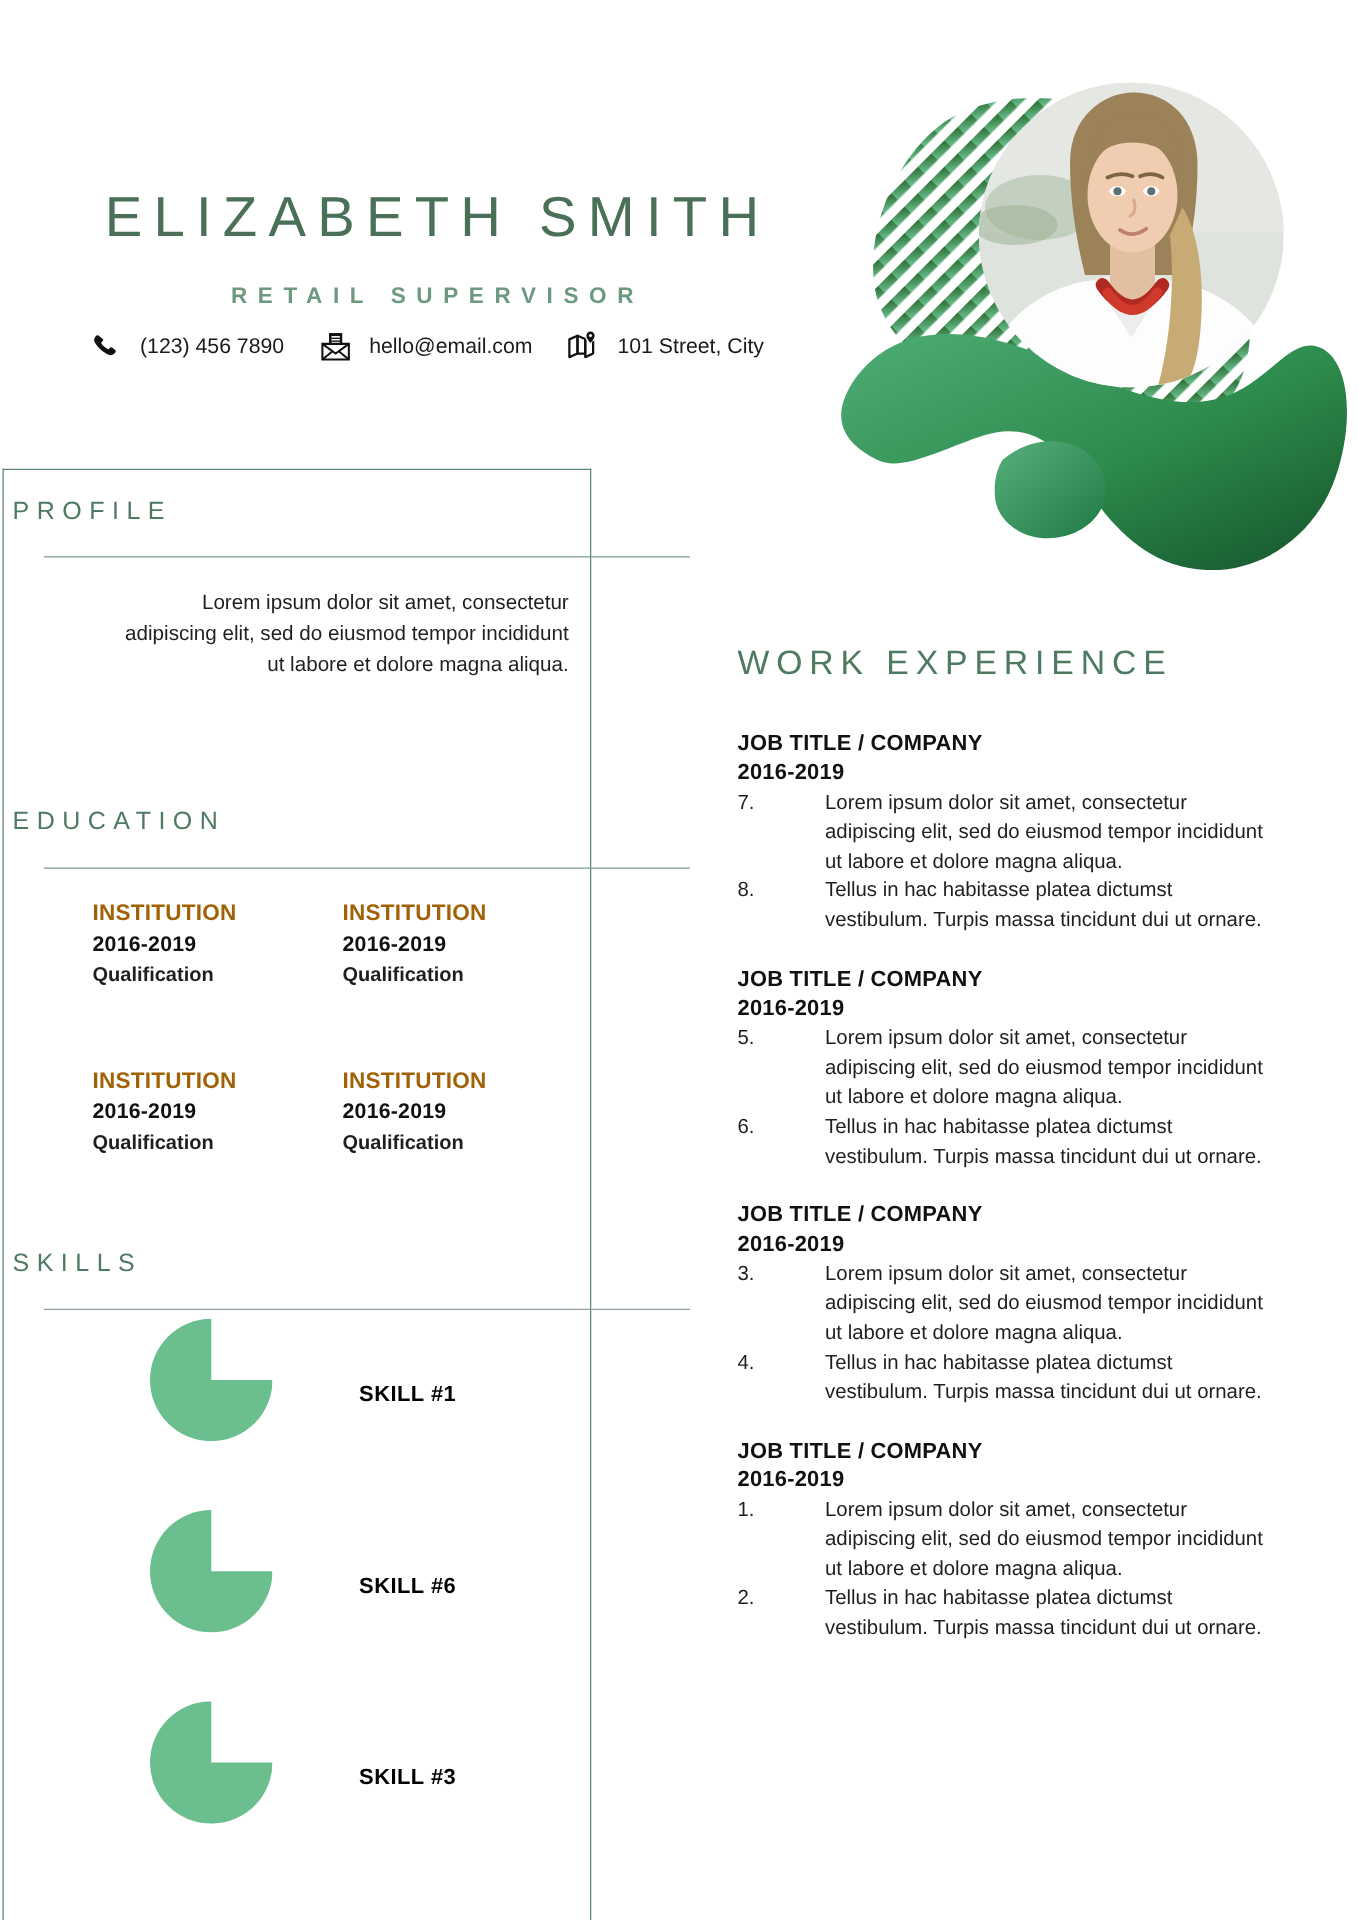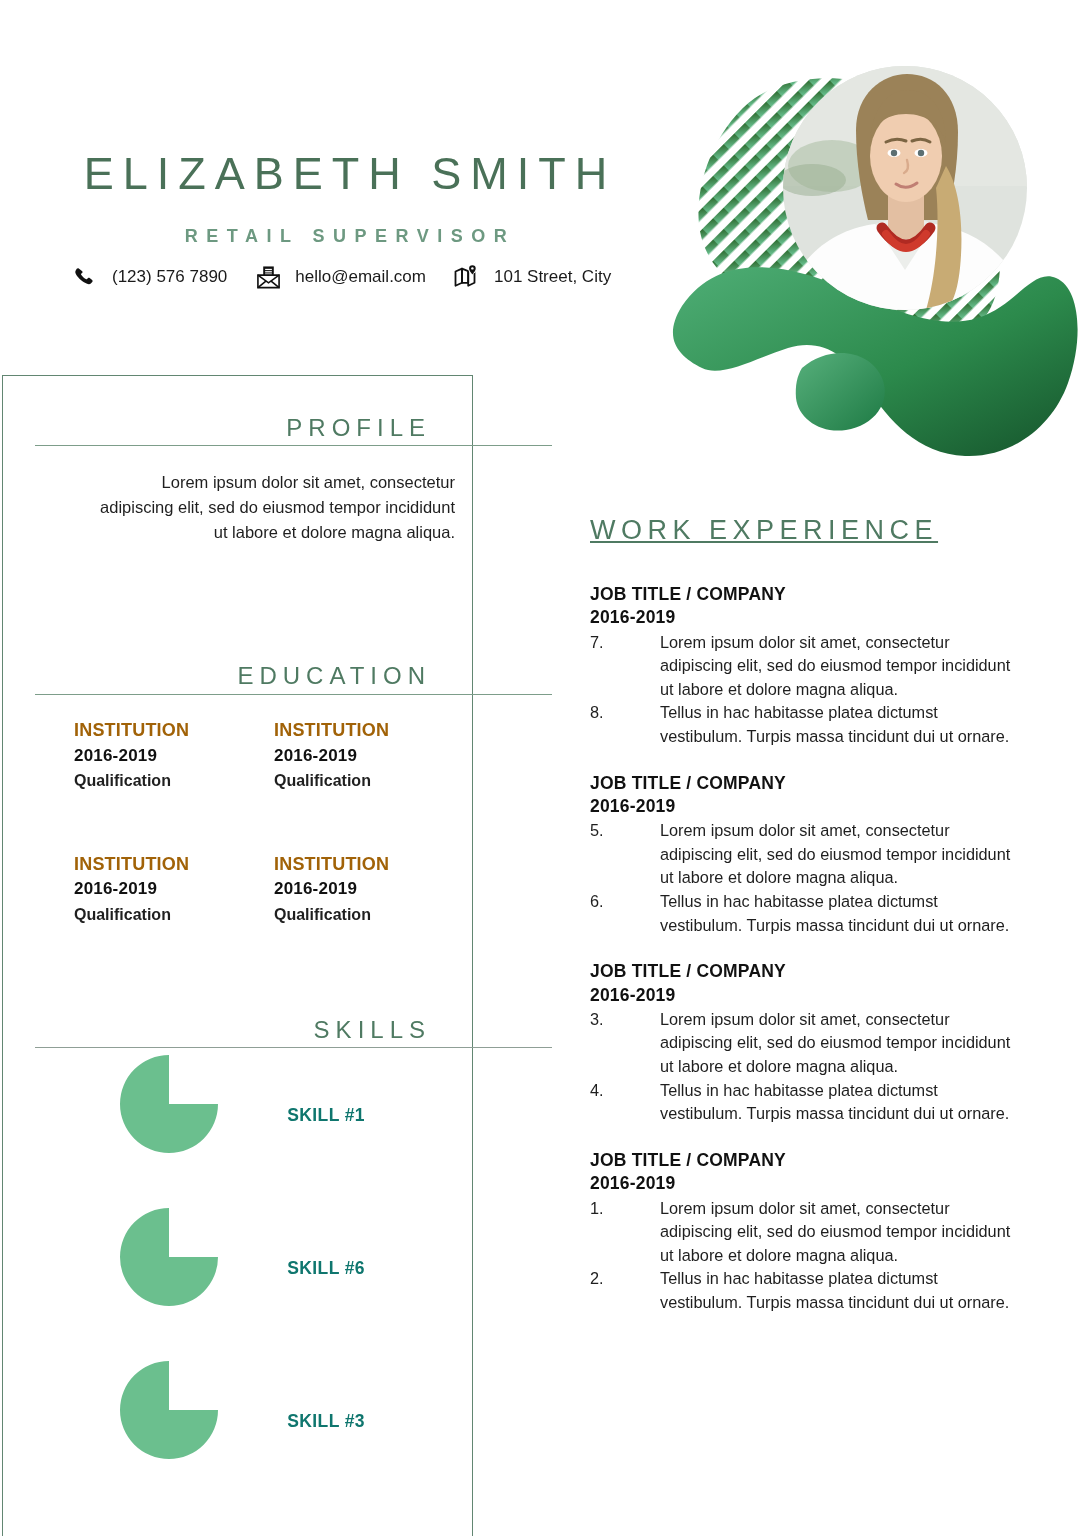--- a/index.html
+++ b/index.html
@@ -81,28 +81,26 @@
   #frame-right {
     position: absolute; left: 472px; top: 375px; width: 0; height: 1161px;
     border-left: 1.6px solid #628672;
   }
 
   
   .sec-head {
     position: absolute;
     width: 445px;
     left: 10px;
-    text-align: right;
     padding-right: 24px;
-    font-size: 24px;
+    font-size: 20px;
     font-weight: 400;
     letter-spacing: 6px;
     color: #4f7a62;
     white-space: nowrap;
-    margin-top: 16px;
   }
   .sec-rule {
     position: absolute;
     left: 35px;
     width: 517px;
     height: 0;
     border-top: 1.3px solid #7d9d8a;
   }
   .sec-rule.grayish { border-top-color: #8f9f96; }
 
@@ -131,29 +129,29 @@
   
   #skills-list { position: absolute; left: 0px; top: 1055px; width: 470px; }
   .skill-row { position: relative; height: 153px; }
   .skill-pie { position: absolute; left: 120px; top: 0; width: 98px; height: 98px; }
   .skill-label {
     position: absolute;
     left: 180px; top: 50px; width: 185px;
     text-align: right;
     font-size: 17.5px;
     font-weight: bold;
-    color: #0f766e;
+    color: #000000;
     letter-spacing: .4px;
   }
 
   
   #work-head {
     position: absolute; left: 590px; top: 515px;
     font-size: 27px; font-weight: 400; letter-spacing: 5.5px;
-    color: #4f7a62; white-space: nowrap; text-decoration: underline;
+    color: #4f7a62; white-space: nowrap;
   }
   #work-list { position: absolute; left: 590px; top: 583px; width: 430px; }
   .job { margin-bottom: 23px; }
   .job-title { font-size: 17.5px; font-weight: bold; color: #111; line-height: 1.33; letter-spacing: .2px; }
   .job-years { font-size: 17.5px; font-weight: bold; color: #111; line-height: 1.33; letter-spacing: .2px; }
   .job-bullets { margin-top: 1px; }
   .bullet { display: flex; font-size: 16.3px; color: #1f1f1f; line-height: 1.45; }
   .bullet-num { width: 70px; flex: 0 0 70px; }
   .bullet-text { flex: 1 1 auto; }
 </style>
@@ -168,21 +166,21 @@
     <div id="role">RETAIL SUPERVISOR</div>
 
     <div id="contact-row">
 
       <div class="contact-item">
         <span class="contact-icon">
           <svg width="22" height="22" viewBox="0 0 24 24" fill="#111">
             <path d="M5.2 2.6c-.7-.5-1.7-.3-2.2.4L2 4.6c-.9 1.3-.7 3 .3 4.6 1.2 2 3 4.2 5.2 6.1 2.2 1.9 4.6 3.3 6.7 4.1 1.8.7 3.4.5 4.4-.6l1.3-1.4c.6-.6.5-1.6-.1-2.1l-2.7-2.2c-.6-.5-1.5-.4-2 .2l-.9 1c-.2.2-.5.3-.8.2-1-.4-2.2-1.2-3.3-2.2-1.1-1-1.9-2.1-2.4-3-.1-.3-.1-.6.1-.8l1-.9c.6-.5.7-1.4.2-2L5.2 2.6z"></path>
           </svg>
         </span>
-        <span class="contact-text">(123) 576 7890</span>
+        <span class="contact-text">(123) 456 7890</span>
       </div>
 
       <div class="contact-item">
         <span class="contact-icon">
           <svg width="25" height="25" viewBox="0 0 26 26">
             <rect x="7.5" y="1.5" width="11" height="11" fill="#111"></rect>
             <rect x="9.5" y="4" width="7" height="1.3" fill="#fff"></rect>
             <rect x="9.5" y="6.4" width="7" height="1.3" fill="#fff"></rect>
             <rect x="9.5" y="8.8" width="7" height="1.3" fill="#fff"></rect>
             <path d="M2 10.5h22v13H2z" fill="#fff" stroke="#111" stroke-width="1.7"></path>

